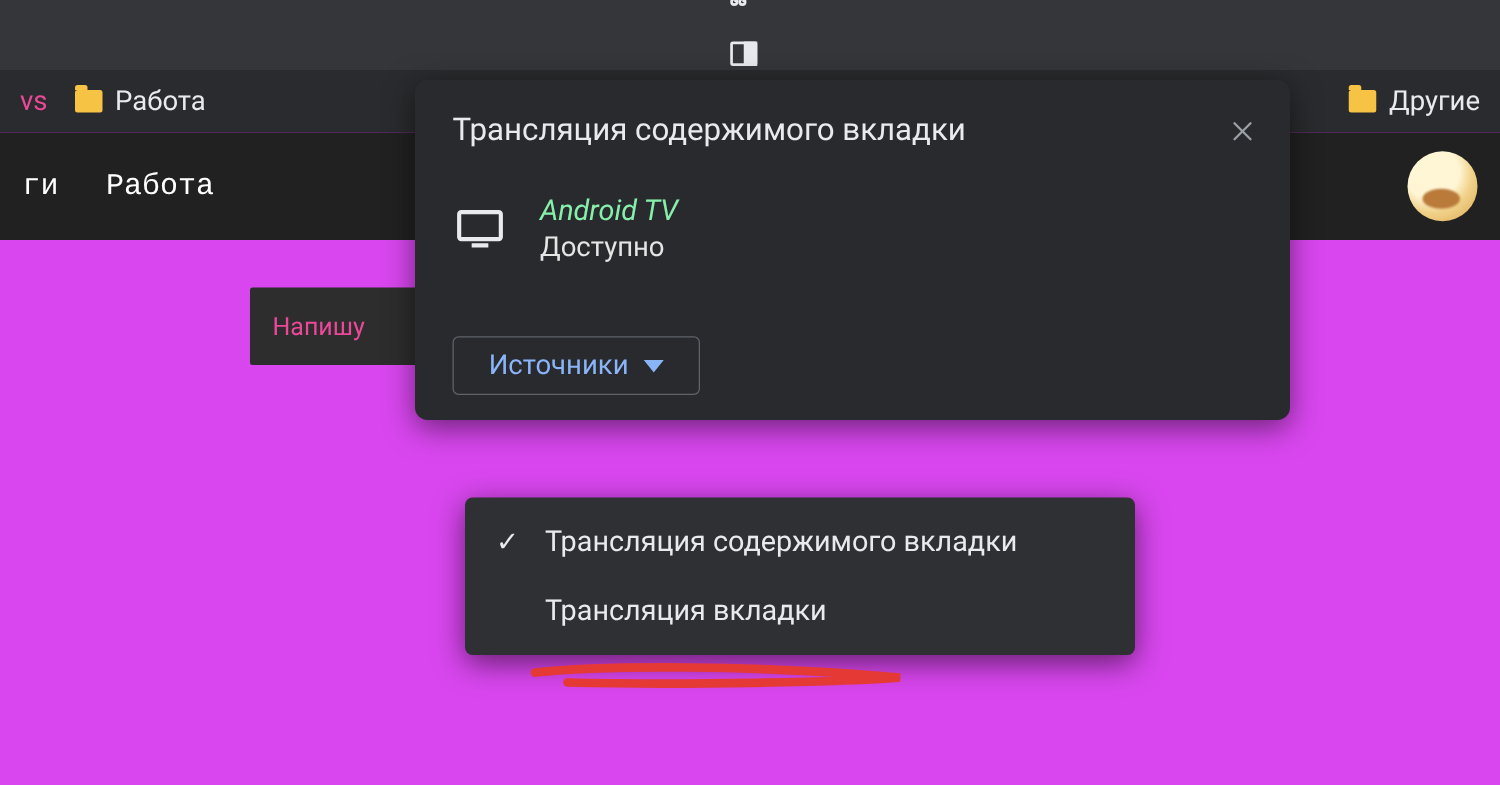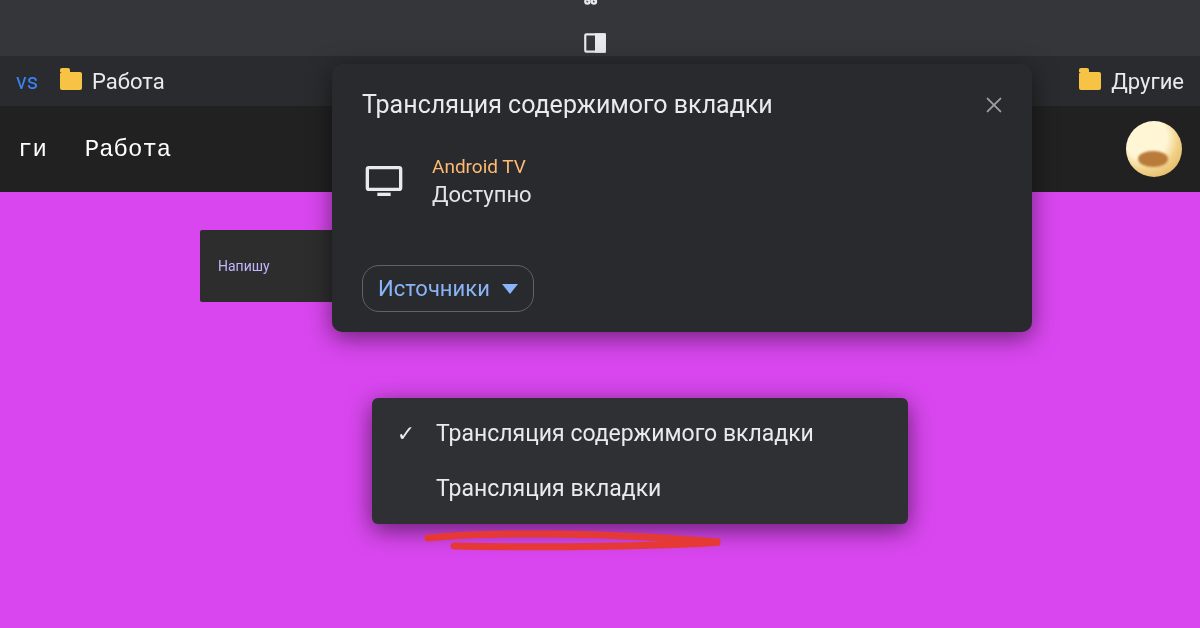--- a/index.html
+++ b/index.html
@@ -55,21 +55,21 @@
     height: 50px;
     background: #2a2b2e;
     display: flex;
     align-items: center;
     padding: 0 16px;
     gap: 22px;
     color: #e8eaed;
     font-size: 22px;
   }
   .bm-item { display: flex; align-items: center; gap: 10px; }
-  .bm-partial { color: #3b82f6; }
+  .bm-partial { color: #ec4899; }
   .folder-icon {
     width: 22px; height: 18px;
     background: #f6c344;
     border-radius: 2px;
     position: relative;
   }
   .folder-icon::before {
     content: "";
     position: absolute;
     top: -4px; left: 0;
@@ -111,27 +111,27 @@
     position:absolute; left:12px; top:30px; width:30px; height:16px;
     background:#b97a3a; border-radius:50%;
     filter: blur(1px);
   }
 
   .write-box {
     position: absolute;
     top: 230px;
     left: 200px;
     width: 140px;
-    height: 72px;
+    height: 62px;
     background: #2d2d2d;
     display: flex;
     align-items: center;
     padding-left: 18px;
-    color: #c4b5fd;
-    font-size: 14px;
+    color: #ec4899;
+    font-size: 20px;
     border-radius: 2px;
   }
 
   
   .cast-popup {
     position: absolute;
     top: 64px;
     left: 332px;
     width: 700px;
     background: #292a2d;
@@ -161,33 +161,33 @@
     align-items: center;
     gap: 26px;
     padding: 18px 30px 10px 30px;
   }
   .tv-icon {
     width: 44px; height: 34px;
     display:flex; align-items:center; justify-content:center;
   }
   .tv-icon svg { width: 40px; height: 34px; }
   .device-text { display: flex; flex-direction: column; gap: 4px; }
-  .device-name { font-size: 19px; color: #fdba74; }
+  .device-name { font-size: 23px; color: #86efac; font-style: italic; }
   .device-status { font-size: 22px; color: #e5e5e5; }
 
   .sources-btn {
     margin: 48px 0 0 30px;
     display: inline-flex;
     align-items: center;
     gap: 12px;
     border: 1px solid #5f6368;
     color: #8ab4f8;
     font-size: 22px;
-    padding: 10px 15px;
-    border-radius: 17px;
+    padding: 10px 28px;
+    border-radius: 5px;
     background: transparent;
   }
   .sources-btn .tri {
     width: 0; height: 0;
     border-left: 8px solid transparent;
     border-right: 8px solid transparent;
     border-top: 10px solid #8ab4f8;
   }
 
   

